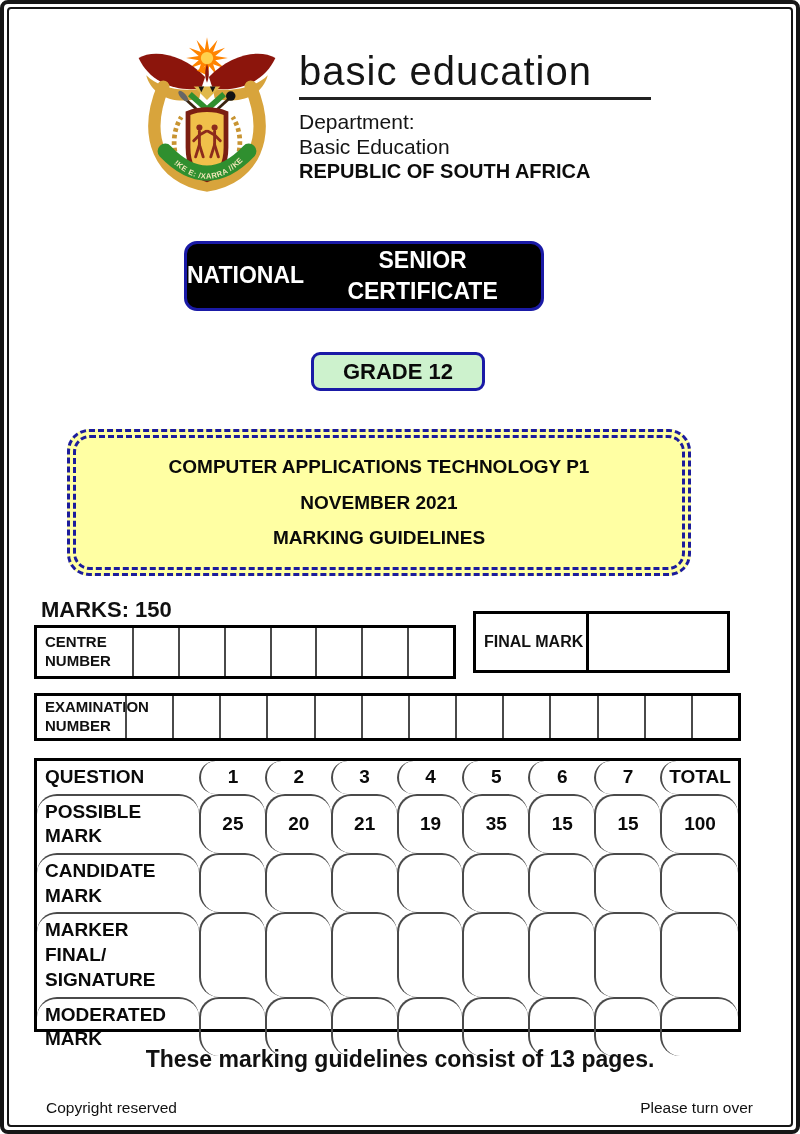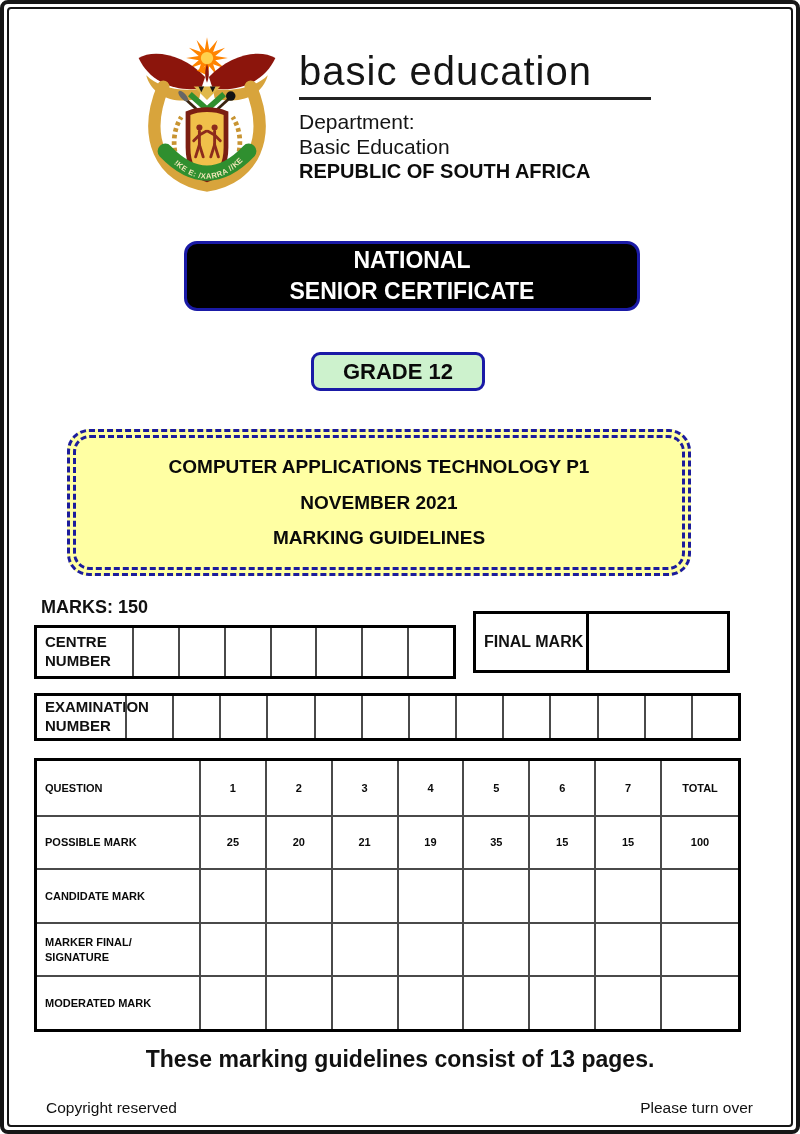--- a/index.html
+++ b/index.html
@@ -9,58 +9,58 @@
 
   
   .logo-row{position:absolute;left:122px;top:24px;display:flex;gap:16px;}
   .dept-text{padding-top:18px;}
   .brand{font-size:40px;letter-spacing:1px;color:#151515;line-height:1;}
   .brand-underline{width:352px;border-bottom:3px solid #222;margin-top:6px;margin-bottom:10px;}
   .dept-line{font-size:21px;line-height:1.17;color:#151515;}
   .country{font-size:20px;font-weight:bold;line-height:1.25;color:#0c0c0c;}
 
   
-  .nsc-box{position:absolute;left:175px;top:232px;width:456px;height:70px;background:var(--certificate-bg,#000);
+  .nsc-box{position:absolute;left:175px;top:232px;width:360px;height:70px;background:var(--certificate-bg,#000);
     border:3px solid var(--accent-border,#1a1aa6);border-radius:13px;box-sizing:border-box;
-    display:flex;flex-direction:column;justify-content:center;align-items:center;
+    display:flex;flex-direction:row;justify-content:center;align-items:center;
     color:#fff;font-weight:bold;font-size:23px;line-height:1.35;text-align:center;}
 
   
   .grade-box{position:absolute;left:302px;top:343px;width:174px;height:39px;background:var(--grade-bg,#cdf2cd);
     border:3px solid var(--accent-border,#1a1aa6);border-radius:9px;box-sizing:border-box;
     display:flex;justify-content:center;align-items:center;font-weight:bold;font-size:22px;color:#0a0a0a;}
 
   
   .subject-box{position:absolute;left:58px;top:420px;width:624px;height:147px;box-sizing:border-box;
     background:var(--subject-bg,#ffffa3);border:3px dashed #1c1c9c;border-radius:22px;padding:3px;}
   .subject-box-inner{box-sizing:border-box;height:100%;border:3px dashed #1c1c9c;border-radius:17px;
     display:flex;flex-direction:column;justify-content:space-evenly;text-align:center;
     font-weight:bold;font-size:19px;color:#0a0a0a;padding:4px 10px;}
 
-  .marks-label{position:absolute;left:32px;top:588px;font-weight:bold;font-size:18px;}
+  .marks-label{position:absolute;left:32px;top:588px;font-weight:bold;font-size:22px;}
 
   
   .cells-table{position:absolute;box-sizing:border-box;border:3px solid #000;display:flex;background:#fff;}
   .cells-label{font-weight:bold;font-size:15px;line-height:1.25;display:flex;align-items:center;padding-left:8px;box-sizing:border-box;}
   .num-cell{flex:1;border-left:2px solid #4a4a4a;}
   .centre-table{left:25px;top:616px;width:422px;height:54px;}
   .centre-table .cells-label{width:95px;}
   .exam-table{left:25px;top:684px;width:707px;height:48px;}
   .exam-table .cells-label{width:88px;}
 
   .final-table{position:absolute;left:464px;top:602px;width:257px;height:62px;box-sizing:border-box;border:3px solid #000;display:flex;background:#fff;}
   .final-label{width:113px;border-right:3px solid #000;display:flex;align-items:center;padding-left:8px;
     font-weight:bold;font-size:16px;box-sizing:border-box;}
   .final-value{flex:1;}
 
   
   .mark-table{position:absolute;left:25px;top:749px;width:707px;height:274px;box-sizing:border-box;
     border:3px solid #000;display:grid;grid-template-columns:162px repeat(7,1fr) 78px;grid-template-rows:repeat(5,1fr);background:#fff;}
-  .mt-cell{box-sizing:border-box;display:flex;align-items:center;font-size:11px;font-weight:bold;
-    border-left:2px solid #4a4a4a;border-top:2px solid #4a4a4a;color:#0a0a0a;}
+  .mt-cell{box-sizing:border-box;display:flex;align-items:center;font-size:19px;font-weight:bold;
+    border-left:2px solid #4a4a4a;border-top:2px solid #4a4a4a;color:#0a0a0a;border-radius:20px;}
   .mt-cell:nth-child(9n+1){border-left:none;}
   .mt-cell:nth-child(-n+9){border-top:none;}
   .mt-cell.lbl{justify-content:flex-start;padding:4px 6px 4px 8px;line-height:1.3;}
   .mt-cell.val{justify-content:center;text-align:center;}
 
   .page-note{position:absolute;left:0;top:1037px;width:100%;text-align:center;font-weight:bold;font-size:23px;}
   .footer-left{position:absolute;left:37px;top:1090px;font-size:15.5px;}
   .footer-right{position:absolute;right:38px;top:1090px;font-size:15.5px;}
 </style>
 </head>

